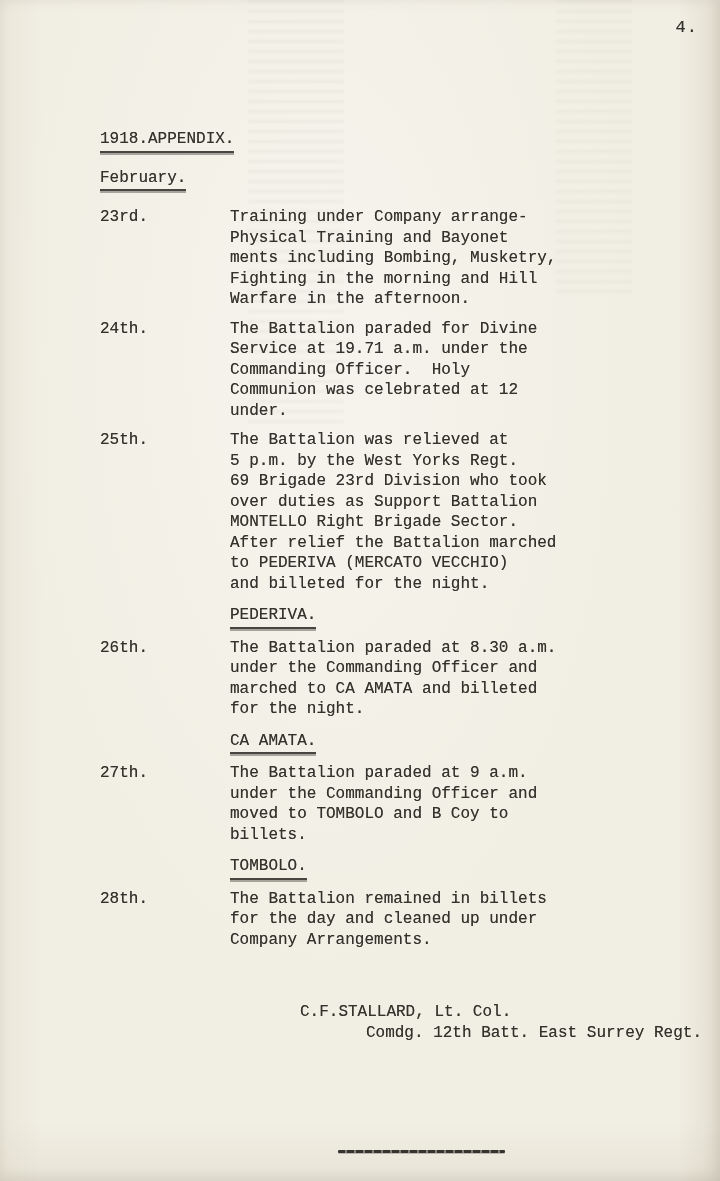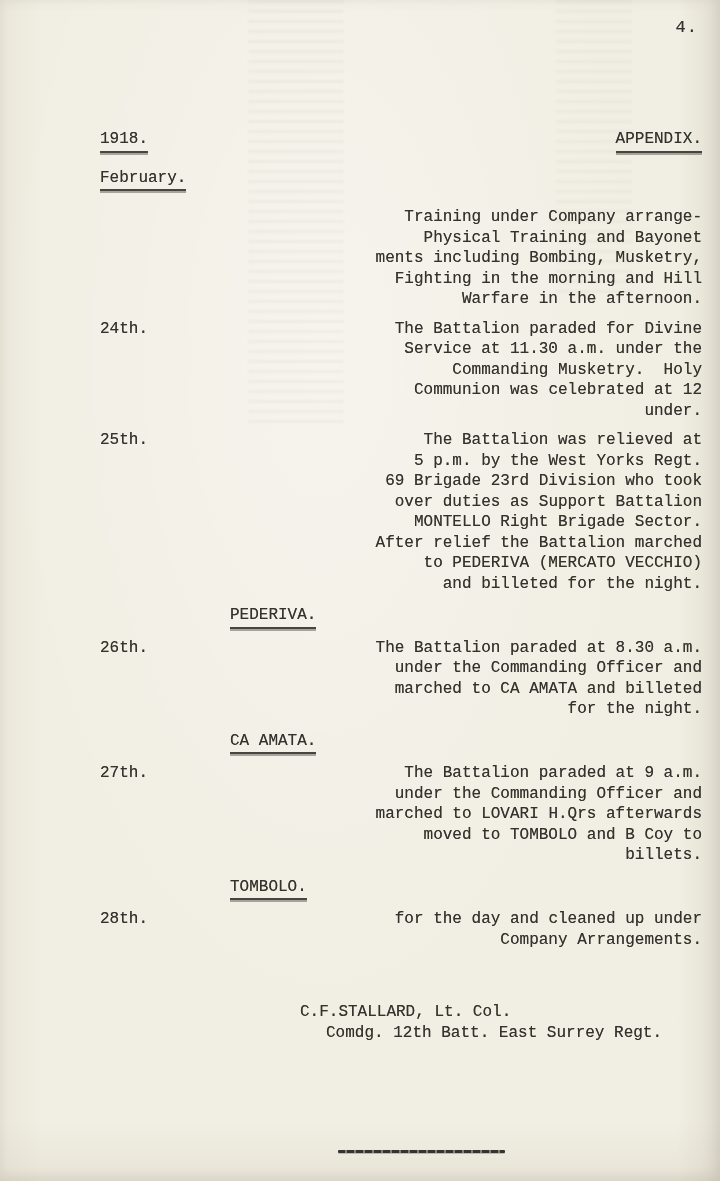--- a/index.html
+++ b/index.html
@@ -41,30 +41,30 @@
   .ink{
     color:#34322c;
     text-shadow:0 0 0.6px rgba(52,50,44,0.65);
   }
   .u{
     display:inline-block;
     border-bottom:2px solid rgba(52,50,44,0.9);
     box-shadow:0 2px 0 rgba(52,50,44,0.4);
     padding-bottom:1px;
   }
-  .hdr-row{display:flex;justify-content:space-between;align-items:flex-start;}
+  .hdr-row{display:flex;justify-content:flex-start;align-items:flex-start;}
   .month-row{margin-top:15px;}
   .entry{display:flex;margin-top:9px;}
   .entry.first{margin-top:16px;}
   .entry .date-cell{flex:0 0 130px;}
-  .entry .body-cell{flex:1 1 auto;text-align:right;}
+  .entry .body-cell{flex:1 1 auto;}
   .line{white-space:pre;}
   .heading-row{margin-top:11px;padding-left:130px;}
   .signature{margin-top:52px;padding-left:200px;}
-  .signature .sig2{padding-left:26px;white-space:pre;}
+  .signature .sig2{padding-left:26px;white-space:pre;text-align:right;}
   .closing-rule{
     position:absolute;left:338px;top:1150px;width:167px;height:3px;
     background:
       repeating-linear-gradient(90deg,
         rgba(43,42,38,0.95) 0 7px, rgba(43,42,38,0.55) 7px 9px);
     border-radius:1px;
     box-shadow:0 1px 0 rgba(43,42,38,0.25);
   }
 </style>
 </head>
@@ -82,35 +82,36 @@
     <div class="hdr-row">
       <span class="u">1918.</span>
       <span class="u">APPENDIX.</span>
     </div>
 
     <div class="month-row">
       <span class="u">February.</span>
     </div>
 
     <div class="entry first">
+      <div class="date-cell">23rd.</div>
       <div class="body-cell">
         <div class="line">Training under Company arrange-</div>
         <div class="line">Physical Training and Bayonet</div>
         <div class="line">ments including Bombing, Musketry,</div>
         <div class="line">Fighting in the morning and Hill</div>
         <div class="line">Warfare in the afternoon.</div>
       </div>
     </div>
 
     <div class="entry">
       <div class="date-cell">24th.</div>
       <div class="body-cell">
         <div class="line">The Battalion paraded for Divine</div>
-        <div class="line">Service at 11.30 a.m. under the</div>
-        <div class="line">Commanding Musketry.  Holy</div>
+        <div class="line">Service at 19.71 a.m. under the</div>
+        <div class="line">Commanding Officer.  Holy</div>
         <div class="line">Communion was celebrated at 12</div>
         <div class="line">under.</div>
       </div>
     </div>
 
     <div class="entry">
       <div class="date-cell">25th.</div>
       <div class="body-cell">
         <div class="line">The Battalion was relieved at</div>
         <div class="line">5 p.m. by the West Yorks Regt.</div>
@@ -139,33 +140,33 @@
 
     <div class="heading-row">
       <span class="u">CA AMATA.</span>
     </div>
 
     <div class="entry">
       <div class="date-cell">27th.</div>
       <div class="body-cell">
         <div class="line">The Battalion paraded at 9 a.m.</div>
         <div class="line">under the Commanding Officer and</div>
-        <div class="line">marched to LOVARI H.Qrs afterwards</div>
         <div class="line">moved to TOMBOLO and B Coy to</div>
         <div class="line">billets.</div>
       </div>
     </div>
 
     <div class="heading-row">
       <span class="u">TOMBOLO.</span>
     </div>
 
     <div class="entry">
       <div class="date-cell">28th.</div>
       <div class="body-cell">
+        <div class="line">The Battalion remained in billets</div>
         <div class="line">for the day and cleaned up under</div>
         <div class="line">Company Arrangements.</div>
       </div>
     </div>
 
     <div class="signature">
       <div class="line sig1">C.F.STALLARD, Lt. Col.</div>
       <div class="line sig2">Comdg. 12th Batt. East Surrey Regt.</div>
     </div>
 

